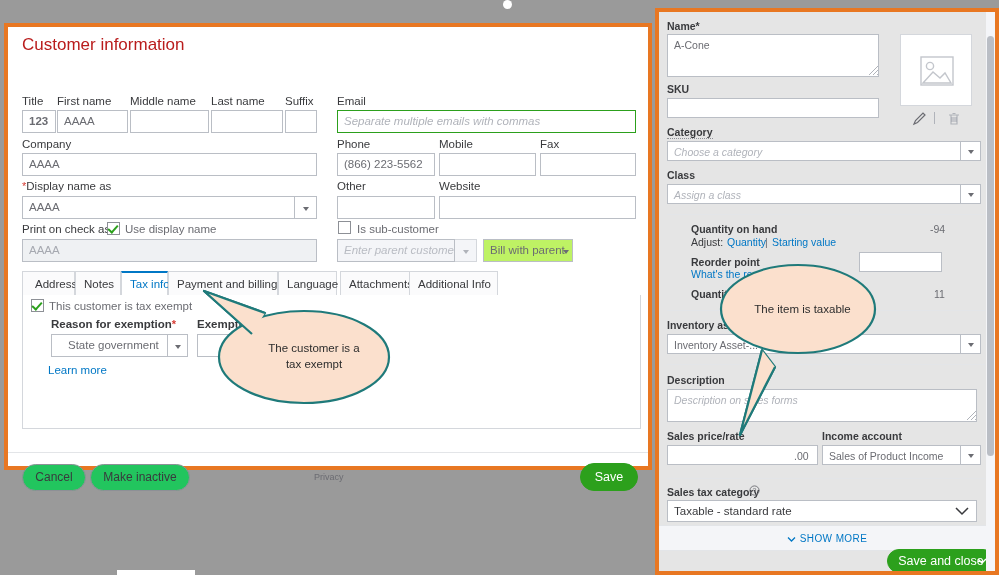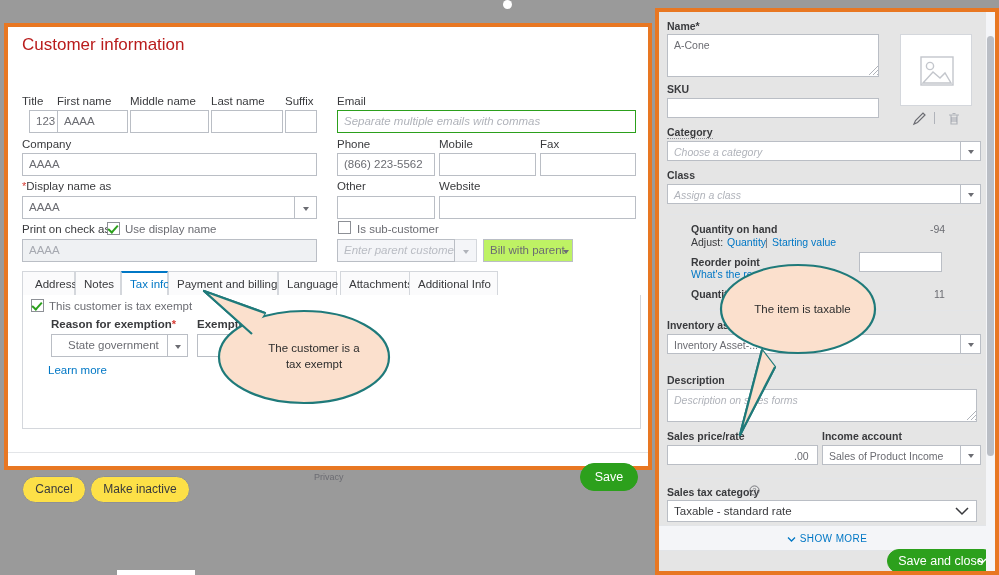--- a/index.html
+++ b/index.html
@@ -129,25 +129,24 @@
   .link { color: #0077c5; font-size: 11.5px; cursor: pointer; }
 
   .footer-div {
     position: absolute; left: 0px; top: 425px;
     width: 640px; height: 1px; background: #e3e5e8;
   }
   .btn-pill {
     position: absolute;
     height: 27px; border-radius: 14px;
     border: 1px solid #8d9096;
-    background: #fde047;
+    background: #22c55e;
     font-size: 12px; color: #393a3d;
     line-height: 25px; text-align: center;
     cursor: pointer;
-    margin-top: 12px;
   }
   .btn-green {
     position: absolute;
     height: 28px; border-radius: 14px;
     background: #2ca01c; border: 1px solid #2ca01c;
     color: #fff; font-size: 12.5px;
     line-height: 26px; text-align: center;
     cursor: pointer;
   }
   .privacy { position: absolute; font-size: 9px; color: #6b6c72; }
@@ -227,21 +226,21 @@
     <div class="lp-inner">
 
       <div class="panel-title">Customer information</div>
 
       <div class="fld-label" style="left:14px;  top:68px;">Title</div>
       <div class="fld-label" style="left:49px;  top:68px;">First name</div>
       <div class="fld-label" style="left:122px; top:68px;">Middle name</div>
       <div class="fld-label" style="left:203px; top:68px;">Last name</div>
       <div class="fld-label" style="left:277px; top:68px;">Suffix</div>
 
-      <div class="inp" style="left:21px;  top:83px; width:34px;">123</div>
+      <div class="inp" style="left:14px;  top:83px; width:34px;font-weight:bold;">123</div>
       <div class="inp" style="left:49px;  top:83px; width:71px;">AAAA</div>
       <div class="inp" style="left:122px; top:83px; width:79px;"></div>
       <div class="inp" style="left:203px; top:83px; width:72px;"></div>
       <div class="inp" style="left:277px; top:83px; width:32px;"></div>
 
       <div class="fld-label" style="left:14px; top:111px;">Company</div>
       <div class="inp" style="left:14px; top:126px; width:295px;">AAAA</div>
 
       <div class="fld-label" style="left:14px; top:153px;">
         <span class="req-star">*</span><span>Display name as</span>

